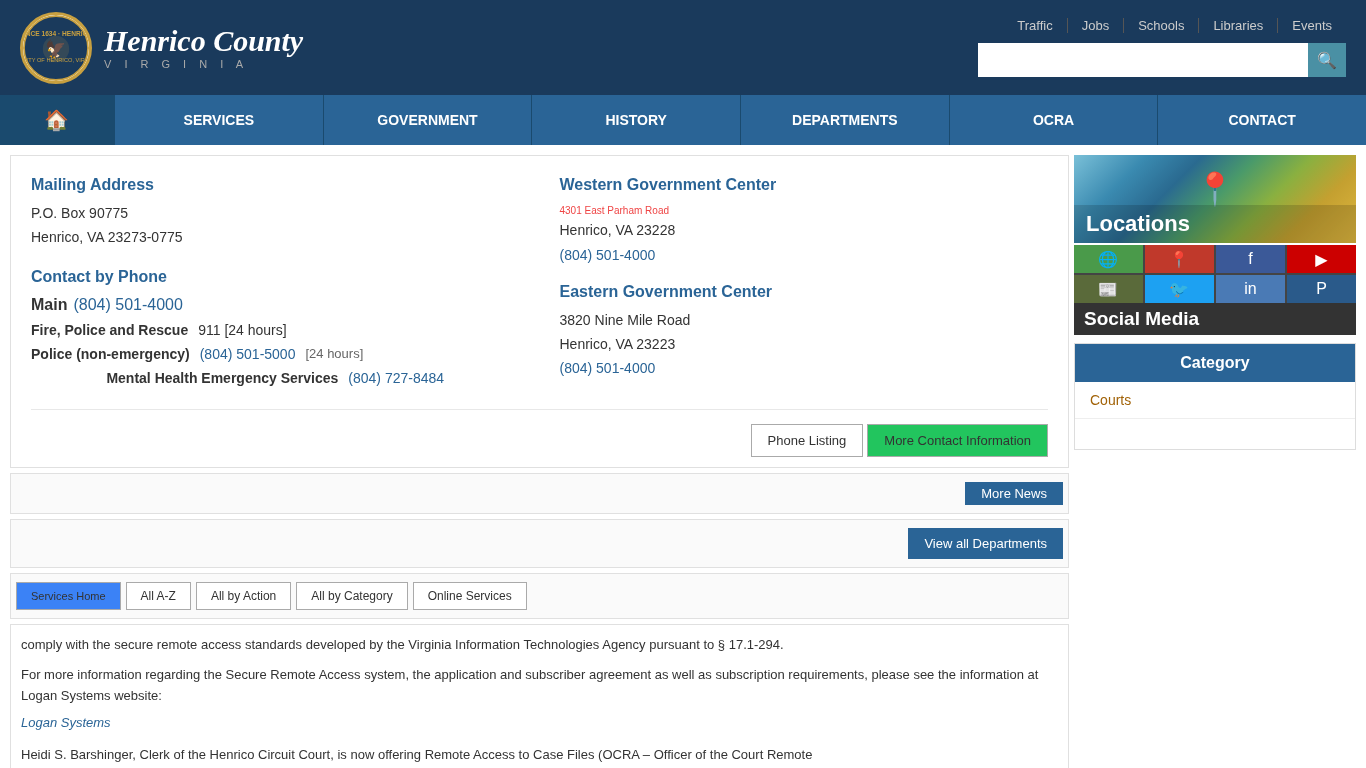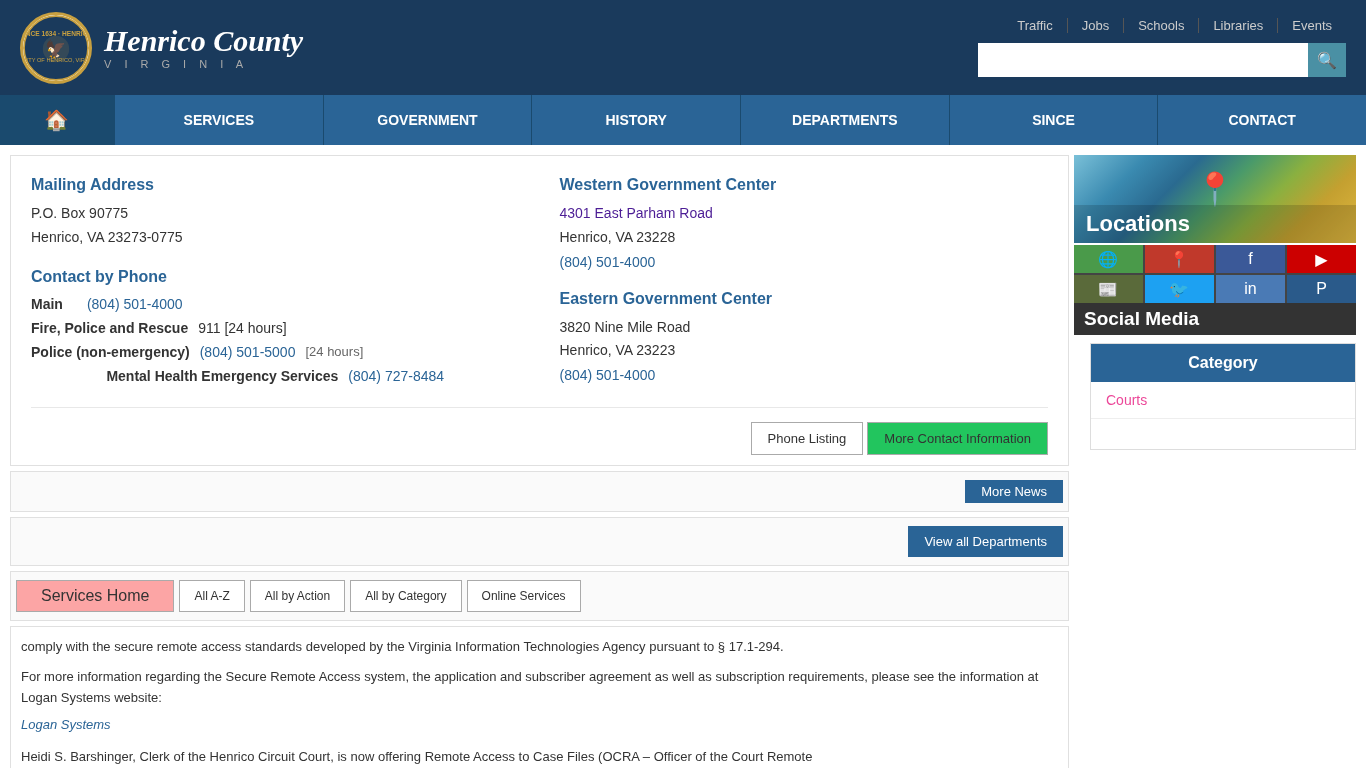--- a/index.html
+++ b/index.html
@@ -39,59 +39,59 @@
     </div>
   </div>
 </div>
 
 <div style="background:#2a6496; display:flex; height:50px;">
   <div style="width:115px; display:flex; align-items:center; justify-content:center; background:#1a4a6e; border-right:1px solid #1a4a6e; color:#fff; font-size:20px; cursor:pointer;">🏠</div>
   <div style="flex:1; display:flex; align-items:center; justify-content:center; color:#fff; font-size:14px; font-weight:bold; cursor:pointer; border-right:1px solid #1a4a6e;">SERVICES</div>
   <div style="flex:1; display:flex; align-items:center; justify-content:center; color:#fff; font-size:14px; font-weight:bold; cursor:pointer; border-right:1px solid #1a4a6e;">GOVERNMENT</div>
   <div style="flex:1; display:flex; align-items:center; justify-content:center; color:#fff; font-size:14px; font-weight:bold; cursor:pointer; border-right:1px solid #1a4a6e;">HISTORY</div>
   <div style="flex:1; display:flex; align-items:center; justify-content:center; color:#fff; font-size:14px; font-weight:bold; cursor:pointer; border-right:1px solid #1a4a6e;">DEPARTMENTS</div>
-  <div style="flex:1; display:flex; align-items:center; justify-content:center; color:#fff; font-size:14px; font-weight:bold; cursor:pointer; border-right:1px solid #1a4a6e;">SINCE</div>
+  <div style="flex:1; display:flex; align-items:center; justify-content:center; color:#fff; font-size:14px; font-weight:bold; cursor:pointer; border-right:1px solid #1a4a6e;">OCRA</div>
   <div style="flex:1; display:flex; align-items:center; justify-content:center; color:#fff; font-size:14px; font-weight:bold; cursor:pointer;">CONTACT</div>
 </div>
 
 <div style="display:flex; align-items:flex-start;">
 
   <div style="flex:1; min-width:0;">
 
     <div style="border:1px solid #e0e0e0; margin:10px 5px 5px 10px; padding:20px 20px 0 20px; background:#fff;">
       <div style="display:flex; gap:40px;">
 
         <div style="flex:1;">
           <div style="color:#2a6496; font-size:16px; font-weight:bold; margin-bottom:8px;">Mailing Address</div>
           <div style="font-size:14px; color:#333; line-height:1.7;">P.O. Box 90775</div>
           <div style="font-size:14px; color:#333; line-height:1.7; margin-bottom:18px;">Henrico, VA 23273-0775</div>
 
           <div style="color:#2a6496; font-size:16px; font-weight:bold; margin-bottom:10px;">Contact by Phone</div>
-          <div style="display:flex; gap:24px; margin-bottom:8px; font-size:14px; align-items:center;">
+          <div style="display:flex; gap:6px; margin-bottom:8px; font-size:16px; align-items:center;">
             <span style="font-weight:bold;">Main</span>
             <a style="color:#2a6496; text-decoration:none;">(804) 501-4000</a>
           </div>
           <div style="display:flex; gap:10px; margin-bottom:8px; font-size:14px; align-items:center;">
             <span style="font-weight:bold;">Fire, Police and Rescue</span>
             <span style="color:#333;">911 [24 hours]</span>
           </div>
           <div style="display:flex; gap:10px; margin-bottom:8px; font-size:14px; align-items:center; flex-wrap:wrap;">
             <span style="font-weight:bold;">Police (non-emergency)</span>
             <a style="color:#2a6496; text-decoration:none;">(804) 501-5000</a>
             <span style="color:#666; font-size:13px;">[24 hours]</span>
           </div>
           <div style="display:flex; gap:10px; margin-bottom:8px; font-size:14px; align-items:center;justify-content:center;">
             <span style="font-weight:bold;">Mental Health Emergency Services</span>
             <a style="color:#2a6496; text-decoration:none;">(804) 727-8484</a>
           </div>
         </div>
 
         <div style="flex:1;">
           <a style="color:#2a6496; font-size:16px; font-weight:bold; display:block; margin-bottom:8px; text-decoration:none;">Western Government Center</a>
-          <div style="font-size:14px; color:#4c1d95; line-height:1.7;">4301 East Parham Road</div>
+          <div style="font-size:10px; color:#ef4444; line-height:1.7;">4301 East Parham Road</div>
           <div style="font-size:14px; color:#333; line-height:1.7; margin-bottom:4px;">Henrico, VA 23228</div>
           <a style="color:#2a6496; text-decoration:none; font-size:14px; display:block; margin-bottom:20px;">(804) 501-4000</a>
 
           <a style="color:#2a6496; font-size:16px; font-weight:bold; display:block; margin-bottom:8px; text-decoration:none;">Eastern Government Center</a>
           <div style="font-size:14px; color:#333; line-height:1.7;">3820 Nine Mile Road</div>
           <div style="font-size:14px; color:#333; line-height:1.7; margin-bottom:4px;">Henrico, VA 23223</div>
           <a style="color:#2a6496; text-decoration:none; font-size:14px; display:block;">(804) 501-4000</a>
         </div>
       </div>
 
@@ -103,21 +103,21 @@
 
     <div style="display:flex; justify-content:flex-end; padding:8px 5px; margin:0 5px 5px 10px; border:1px solid #e0e0e0; background:#fafafa;">
       <button style="padding:4px 16px; background:#2a6496; color:#fff; border:none; font-size:13px; cursor:pointer;">More News</button>
     </div>
 
     <div style="display:flex; justify-content:flex-end; padding:8px 5px; margin:0 5px 5px 10px; border:1px solid #e0e0e0; background:#fafafa;">
       <button style="padding:8px 16px; background:#2a6496; color:#fff; border:none; font-size:13px; cursor:pointer;">View all Departments</button>
     </div>
 
     <div style="display:flex; padding:8px 5px; margin:0 5px 5px 10px; border:1px solid #e0e0e0; gap:5px; background:#fafafa; flex-wrap:wrap;">
-      <button style="padding:6px 24px; border:1px solid #aaa; background:#fca5a5; color:#333; font-size:16px; cursor:pointer;">Services Home</button>
+      <button style="padding:6px 14px; border:1px solid #aaa; background:#3b82f6; color:#333; font-size:11px; cursor:pointer;">Services Home</button>
       <button style="padding:6px 14px; border:1px solid #aaa; background:#fff; color:#333; font-size:12px; cursor:pointer;">All A-Z</button>
       <button style="padding:6px 14px; border:1px solid #aaa; background:#fff; color:#333; font-size:12px; cursor:pointer;">All by Action</button>
       <button style="padding:6px 14px; border:1px solid #aaa; background:#fff; color:#333; font-size:12px; cursor:pointer;">All by Category</button>
       <button style="padding:6px 14px; border:1px solid #aaa; background:#fff; color:#333; font-size:12px; cursor:pointer;">Online Services</button>
     </div>
 
     <div style="padding:10px 10px 10px 10px; margin:0 5px 5px 10px; border:1px solid #e0e0e0; background:#fff;">
       <p style="font-size:13px; color:#333; line-height:1.6; margin-bottom:10px;">comply with the secure remote access standards developed by the Virginia Information Technologies Agency pursuant to § 17.1-294.</p>
       <p style="font-size:13px; color:#333; line-height:1.6; margin-bottom:8px;">For more information regarding the Secure Remote Access system, the application and subscriber agreement as well as subscription requirements, please see the information at Logan Systems website:</p>
       <a style="color:#2a6496; text-decoration:none; font-size:13px; display:block; margin-bottom:15px;font-style:italic;">Logan Systems</a>
@@ -143,20 +143,20 @@
         <div style="background:#3b5998; display:flex; align-items:center; justify-content:center; font-size:16px; color:#fff;">f</div>
         <div style="background:#cc0000; display:flex; align-items:center; justify-content:center; font-size:16px; color:#fff;">▶</div>
         <div style="background:#5a6a3a; display:flex; align-items:center; justify-content:center; font-size:16px; color:#fff;">📰</div>
         <div style="background:#1da1f2; display:flex; align-items:center; justify-content:center; font-size:16px; color:#fff;">🐦</div>
         <div style="background:#4a7ab5; display:flex; align-items:center; justify-content:center; font-size:16px; color:#fff;">in</div>
         <div style="background:#2a5a8a; display:flex; align-items:center; justify-content:center; font-size:16px; color:#fff;">P</div>
       </div>
       <div style="position:absolute; bottom:0; left:0; right:0; color:#fff; font-size:19px; font-weight:bold; padding:5px 10px; background:rgba(0,0,0,0.25);">Social Media</div>
     </div>
 
-    <div style="border:1px solid #ddd; margin-top:8px;margin-left:16px;">
+    <div style="border:1px solid #ddd; margin-top:8px;">
       <div style="background:#2a6496; color:#fff; padding:10px 15px; font-size:16px; font-weight:bold; text-align:center;">Category</div>
-      <div style="padding:10px 15px; border-bottom:1px solid #eee; color:#ec4899; cursor:pointer; font-size:14px;">Courts</div>
+      <div style="padding:10px 15px; border-bottom:1px solid #eee; color:#a16207; cursor:pointer; font-size:14px;">Courts</div>
       <div style="height:30px;"></div>
     </div>
 
   </div>
 </div>
 
 </body></html>

